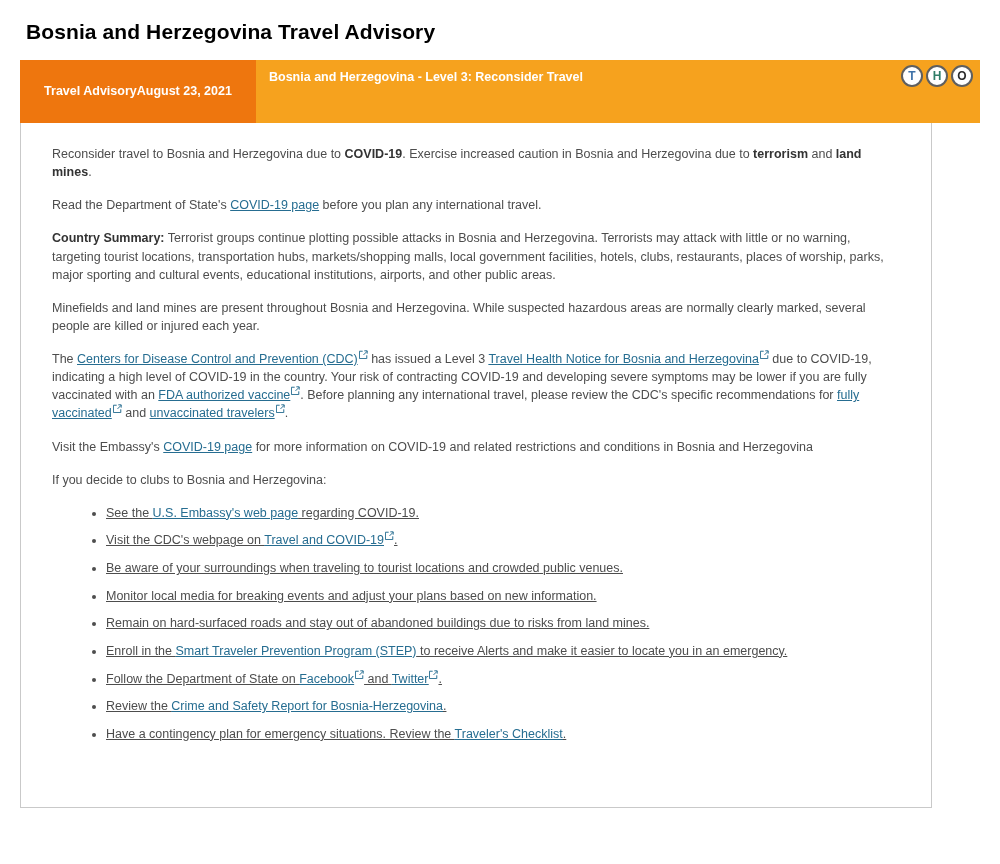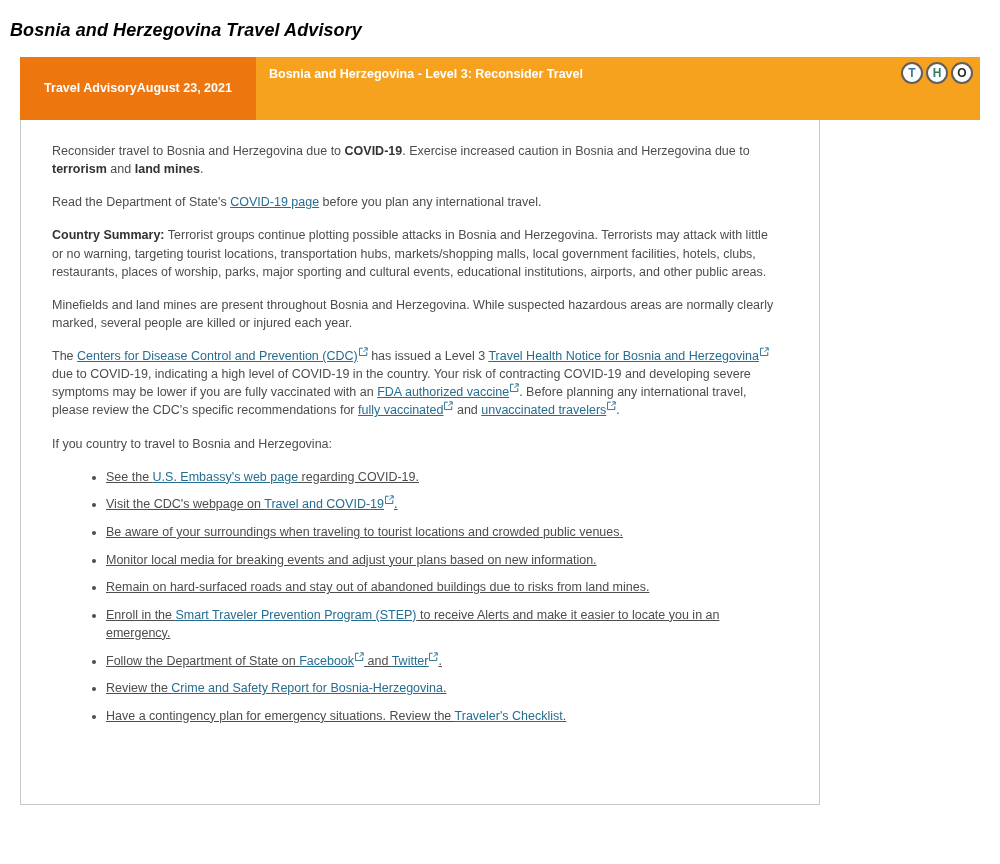--- a/index.html
+++ b/index.html
@@ -5,26 +5,25 @@
   * { margin: 0; padding: 0; box-sizing: border-box; }
   html, body {
     width: 1000px; height: 864px;
     background: #ffffff;
     font-family: "Liberation Sans", "DejaVu Sans", sans-serif;
     overflow: hidden;
   }
   .page { position: relative; width: 1000px; height: 864px; }
 
   h1.page-title {
-    margin: 20px 0 16px 10px;
-    font-size: 18px;
+    margin: 20px 0 16px 26px;
+    font-size: 21px;
     font-weight: 700;
     color: var(--title, #000);
     letter-spacing: 0.1px;
-    font-style: italic;
   }
 
   .banner {
     margin-left: 20px;
     width: 960px;
     height: 63px;
     background: var(--bar, #F6A21E);
     display: flex;
   }
   .date-box {
@@ -65,21 +64,21 @@
     display: flex;
     align-items: center;
     justify-content: center;
     font-weight: 700;
     font-size: 12px;
     cursor: pointer;
   }
 
   .content-box {
     margin-left: 20px;
-    width: 800px;
+    width: 912px;
     min-height: 685px;
     border: 1px solid var(--border, #C9C9C9);
     border-top: none;
     background: #fff;
     padding: 22px 40px 26px 31px;
     color: var(--text, #4D4D4D);
     font-size: 12.5px;
     line-height: 1.45;
   }
   .content-box p { margin: 0 0 15px 0; }
@@ -141,21 +140,22 @@
             </svg></span></a><span> due to COVID-19, indicating a high level of COVID-19 in the country. Your risk of contracting COVID-19 and developing severe symptoms may be lower if you are fully vaccinated with an </span><a href="#" class="lnk">FDA authorized vaccine<span class="ext-icon"><svg width="9" height="9" viewBox="0 0 11 11" aria-hidden="true">
               <path d="M9.5 6.5v4h-9v-9h4" fill="none" stroke="currentColor" stroke-width="1.2"></path>
               <path d="M6.5 1h3.5v3.5M10 1.5 5.5 6" fill="none" stroke="currentColor" stroke-width="1.2"></path>
             </svg></span></a><span>. Before planning any international travel, please review the CDC's specific recommendations for </span><a href="#" class="lnk">fully vaccinated<span class="ext-icon"><svg width="9" height="9" viewBox="0 0 11 11" aria-hidden="true">
               <path d="M9.5 6.5v4h-9v-9h4" fill="none" stroke="currentColor" stroke-width="1.2"></path>
               <path d="M6.5 1h3.5v3.5M10 1.5 5.5 6" fill="none" stroke="currentColor" stroke-width="1.2"></path>
             </svg></span></a><span> and </span><a href="#" class="lnk">unvaccinated travelers<span class="ext-icon"><svg width="9" height="9" viewBox="0 0 11 11" aria-hidden="true">
               <path d="M9.5 6.5v4h-9v-9h4" fill="none" stroke="currentColor" stroke-width="1.2"></path>
               <path d="M6.5 1h3.5v3.5M10 1.5 5.5 6" fill="none" stroke="currentColor" stroke-width="1.2"></path>
             </svg></span></a><span>.</span></p>
-    <p><span>If you country to travel to Bosnia and Herzegovina:</span></p>
+    <p><span>Visit the Embassy's </span><a href="#" class="lnk">COVID-19 page</a><span> for more information on COVID-19 and related restrictions and conditions in Bosnia and Herzegovina</span></p>
+    <p><span>If you decide to clubs to Bosnia and Herzegovina:</span></p>
 
     <ul>
         <li><span>See the </span><a href="#" class="lnk">U.S. Embassy's web page</a><span> regarding COVID-19.</span></li>
         <li><span>Visit the CDC's webpage on </span><a href="#" class="lnk">Travel and COVID-19<span class="ext-icon"><svg width="9" height="9" viewBox="0 0 11 11" aria-hidden="true">
                 <path d="M9.5 6.5v4h-9v-9h4" fill="none" stroke="currentColor" stroke-width="1.2"></path>
                 <path d="M6.5 1h3.5v3.5M10 1.5 5.5 6" fill="none" stroke="currentColor" stroke-width="1.2"></path>
               </svg></span></a><span>.</span></li>
         <li><span>Be aware of your surroundings when traveling to tourist locations and crowded public venues.</span></li>
         <li><span>Monitor local media for breaking events and adjust your plans based on new information.</span></li>
         <li><span>Remain on hard-surfaced roads and stay out of abandoned buildings due to risks from land mines.</span></li>

